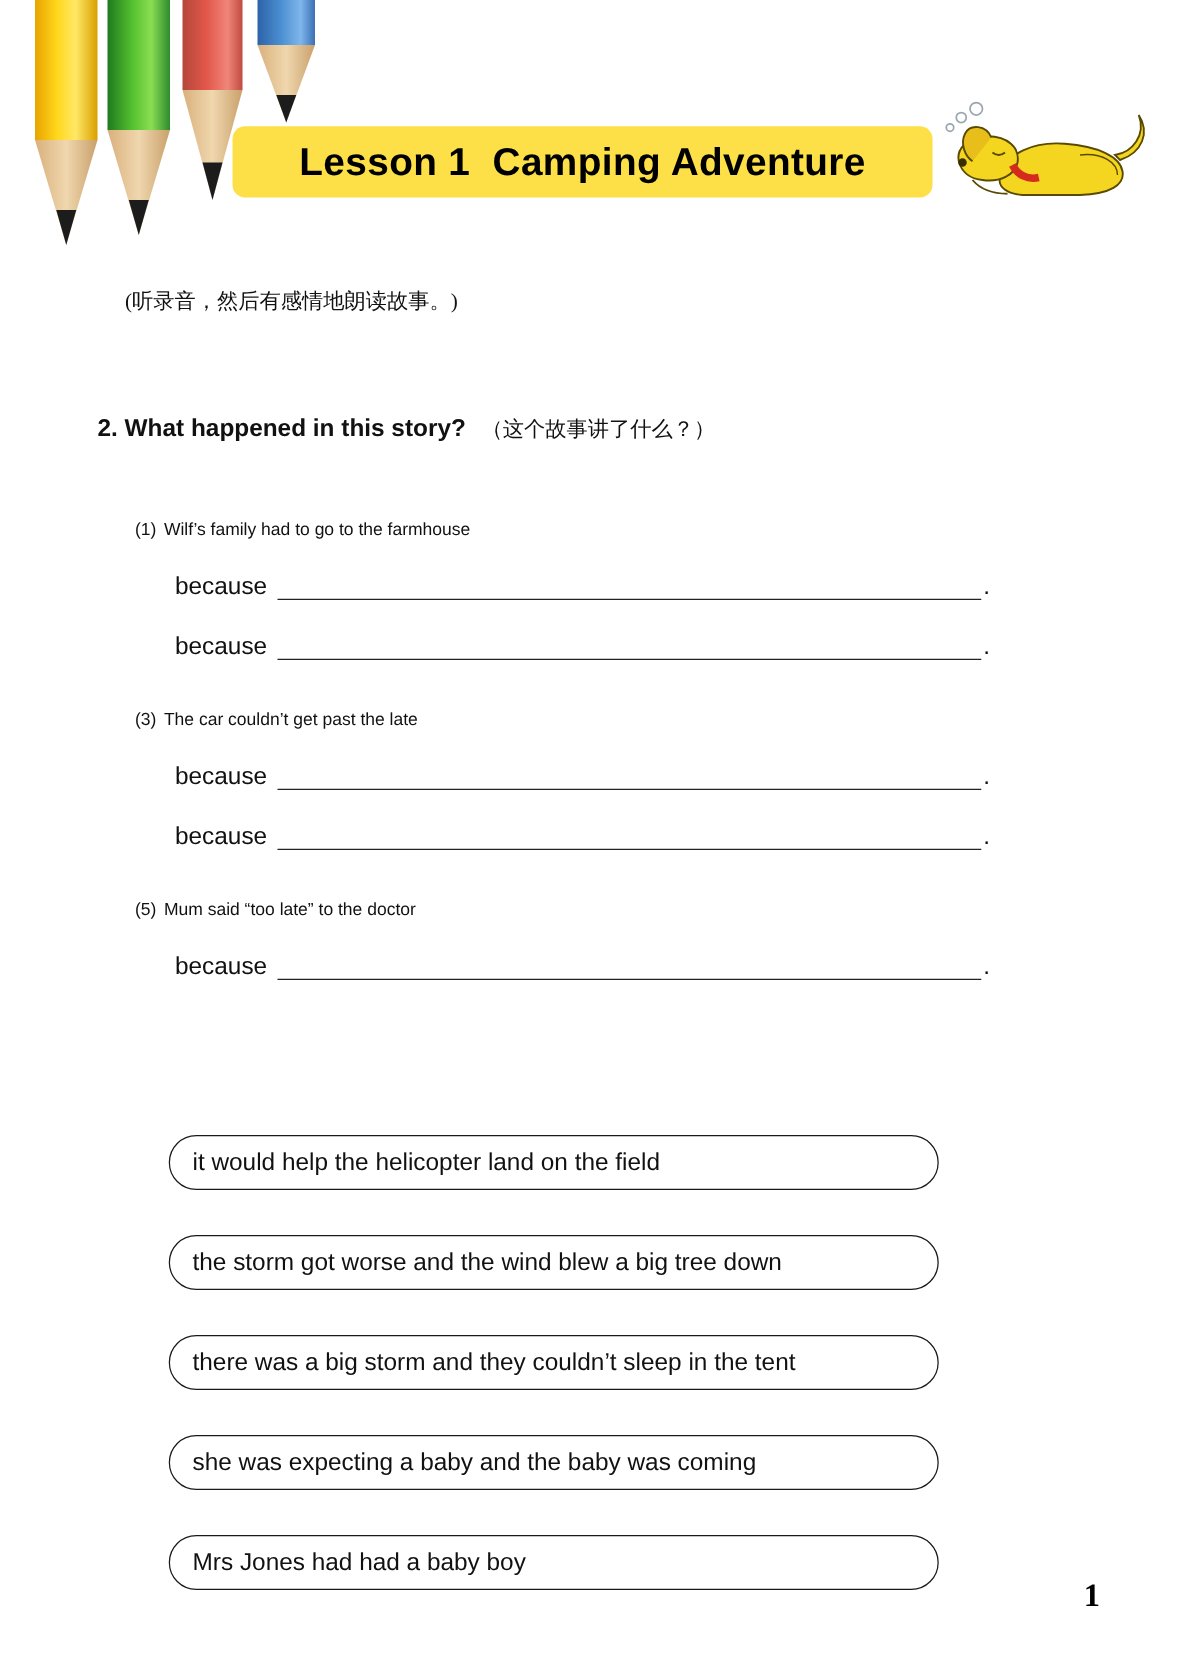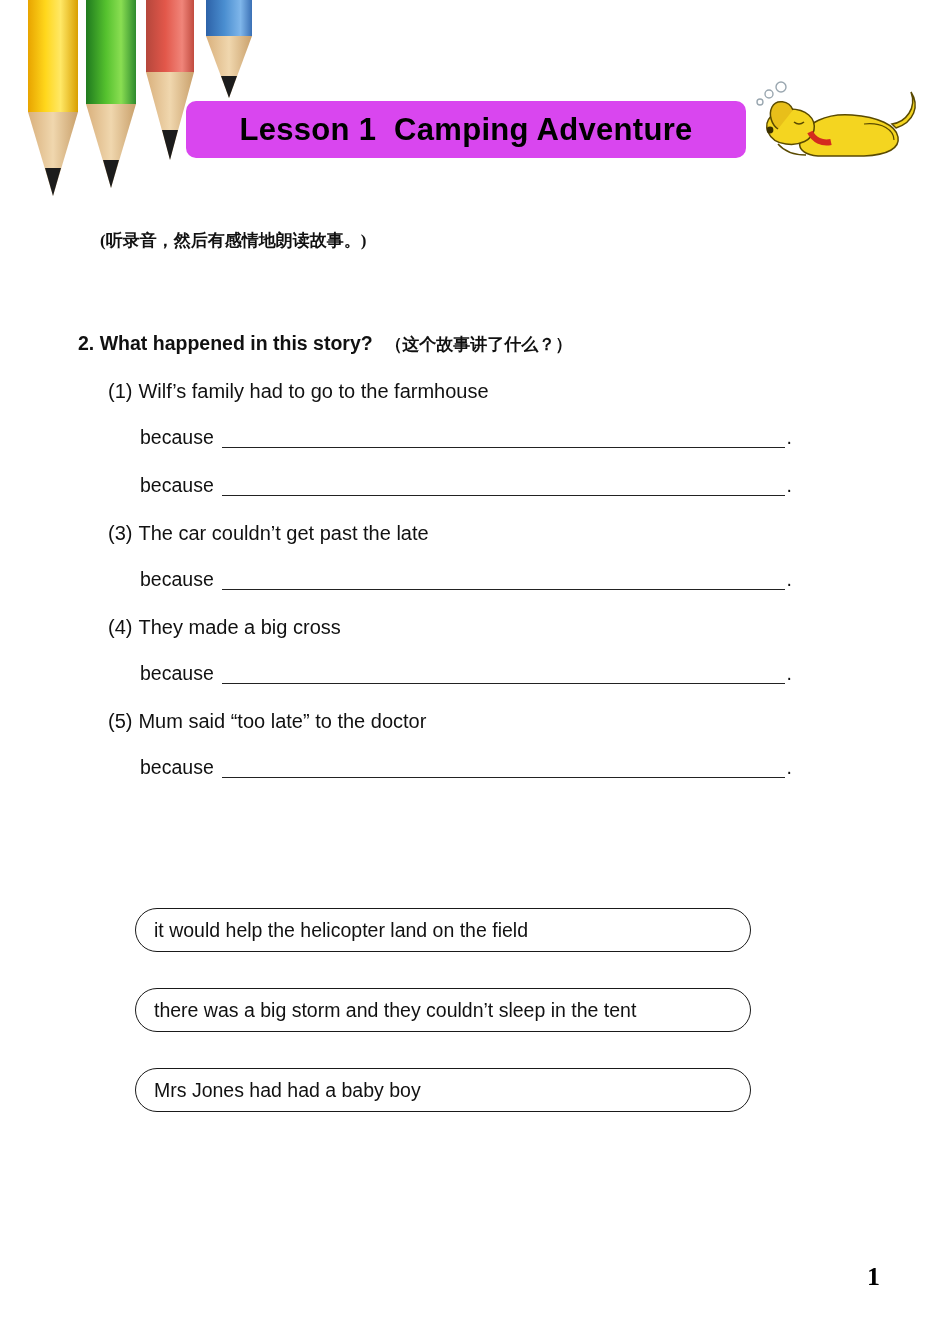--- a/index.html
+++ b/index.html
@@ -19,51 +19,51 @@
   
   .pencils {
     position: absolute; left: 18px; top: 0;
     width: 240px; height: 210px;
   }
 
   
   .title-banner {
     position: absolute; left: 186px; top: 101px;
     width: 560px; height: 57px;
-    background: #d946ef;
+    background: #fde047;
     border-radius: 10px;
     display: flex; align-items: center; justify-content: center;
   }
   .title-banner h1 {
     font-size: 31px; font-weight: bold; color: #000;
     white-space: pre; letter-spacing: 0.3px;
   }
 
   
   .dog {
     position: absolute; left: 748px; top: 78px;
     width: 180px; height: 88px;
   }
 
   
   .task { position: absolute; left: 78px; width: 810px; }
   .task-1 { top: 220px; }
   .task-2 { top: 330px; }
   .task .en { font-weight: bold; font-size: 19.5px; line-height: 26px; }
   .task .zh {
-    font-size: 17px; font-weight: bold;
+    font-size: 17px; font-weight: normal;
     font-family: "Liberation Serif", "DejaVu Serif", serif;
   }
   .task-1 .zh { display: block; margin: 9px 0 0 22px; }
   .task-2 .zh { margin-left: 8px; }
 
   
   .questions { position: absolute; left: 108px; top: 378px; width: 684px; }
   .q-item { margin-bottom: 22px; }
-  .q-line1 { font-size: 20px; line-height: 26px; }
+  .q-line1 { font-size: 14px; line-height: 26px; margin-top: 32px; }
   .q-line1 .q-num { margin-right: 6px; }
   .q-line2 {
     margin: 20px 0 0 32px;
     display: flex; align-items: flex-end;
     height: 26px; font-size: 19.5px; line-height: 26px;
   }
   .blank {
     flex: 1 1 auto;
     height: 24px;
     border-bottom: 1.7px solid #222;
@@ -213,23 +213,20 @@
         <span class="q-num">(3)</span><span>The car couldn’t get past the late</span>
       </div>
       <div class="q-line2">
         <span>because</span>
         <span class="blank"></span>
         <span>.</span>
       </div>
     </div>
 
     <div class="q-item">
-      <div class="q-line1">
-        <span class="q-num">(4)</span><span>They made a big cross</span>
-      </div>
       <div class="q-line2">
         <span>because</span>
         <span class="blank"></span>
         <span>.</span>
       </div>
     </div>
 
     <div class="q-item">
       <div class="q-line1">
         <span class="q-num">(5)</span><span>Mum said “too late” to the doctor</span>
@@ -241,22 +238,28 @@
       </div>
     </div>
 
   </div>
 
   <div class="answers">
     <div class="answer-pill">
       <span>it would help the helicopter land on the field</span>
     </div>
     <div class="answer-pill">
+      <span>the storm got worse and the wind blew a big tree down</span>
+    </div>
+    <div class="answer-pill">
       <span>there was a big storm and they couldn’t sleep in the tent</span>
     </div>
     <div class="answer-pill">
+      <span>she was expecting a baby and the baby was coming</span>
+    </div>
+    <div class="answer-pill">
       <span>Mrs Jones had had a baby boy</span>
     </div>
   </div>
 
   <div class="page-number">1</div>
 
 </div>
 
 </body></html>

